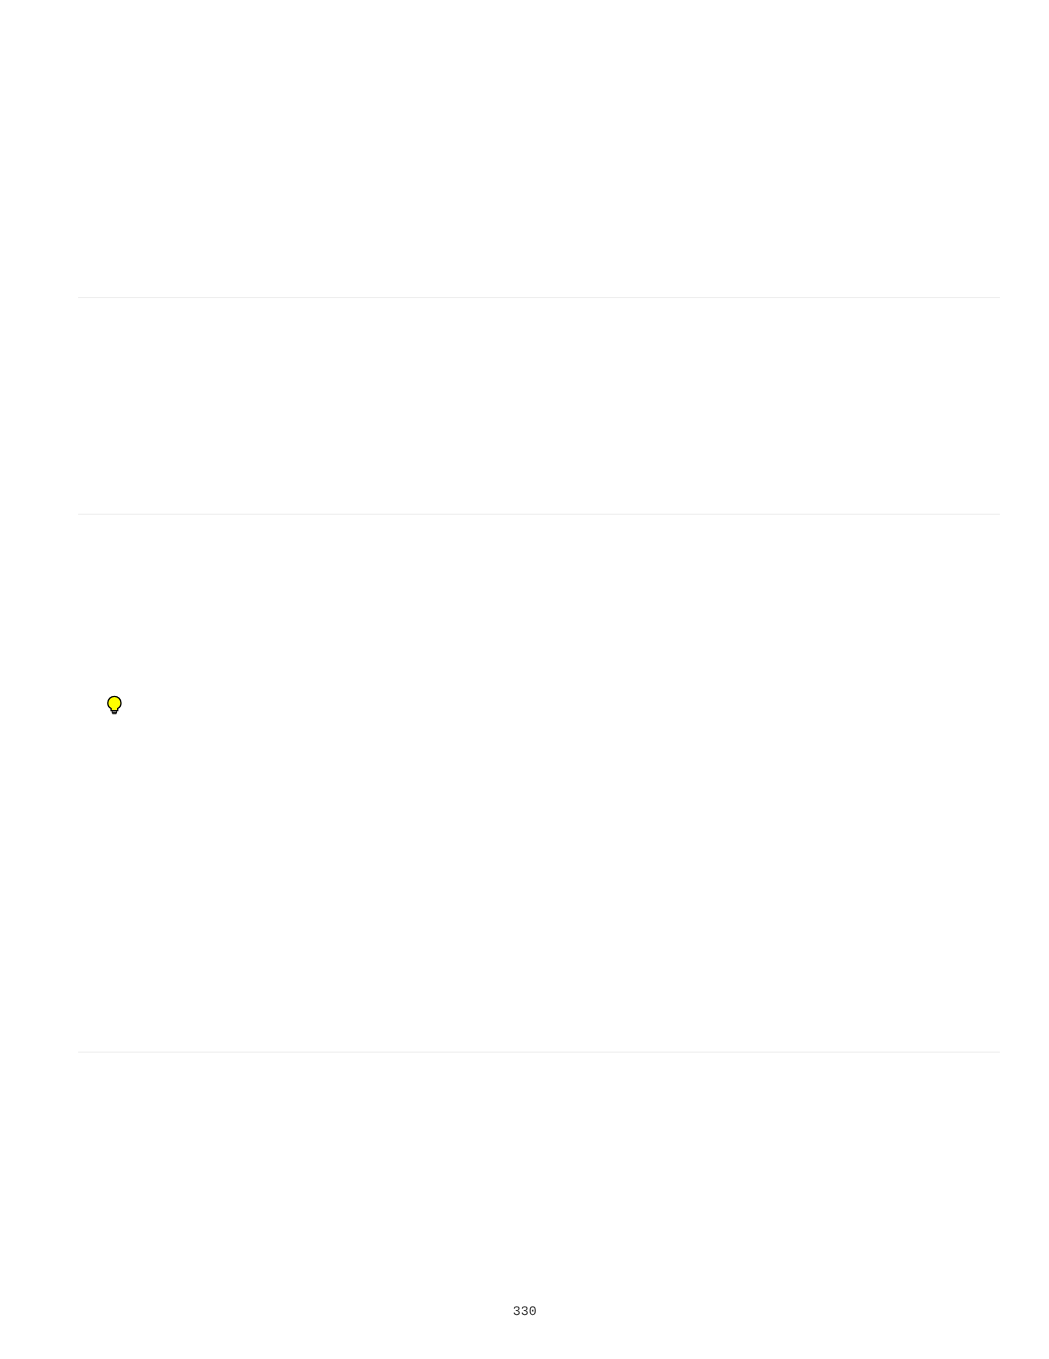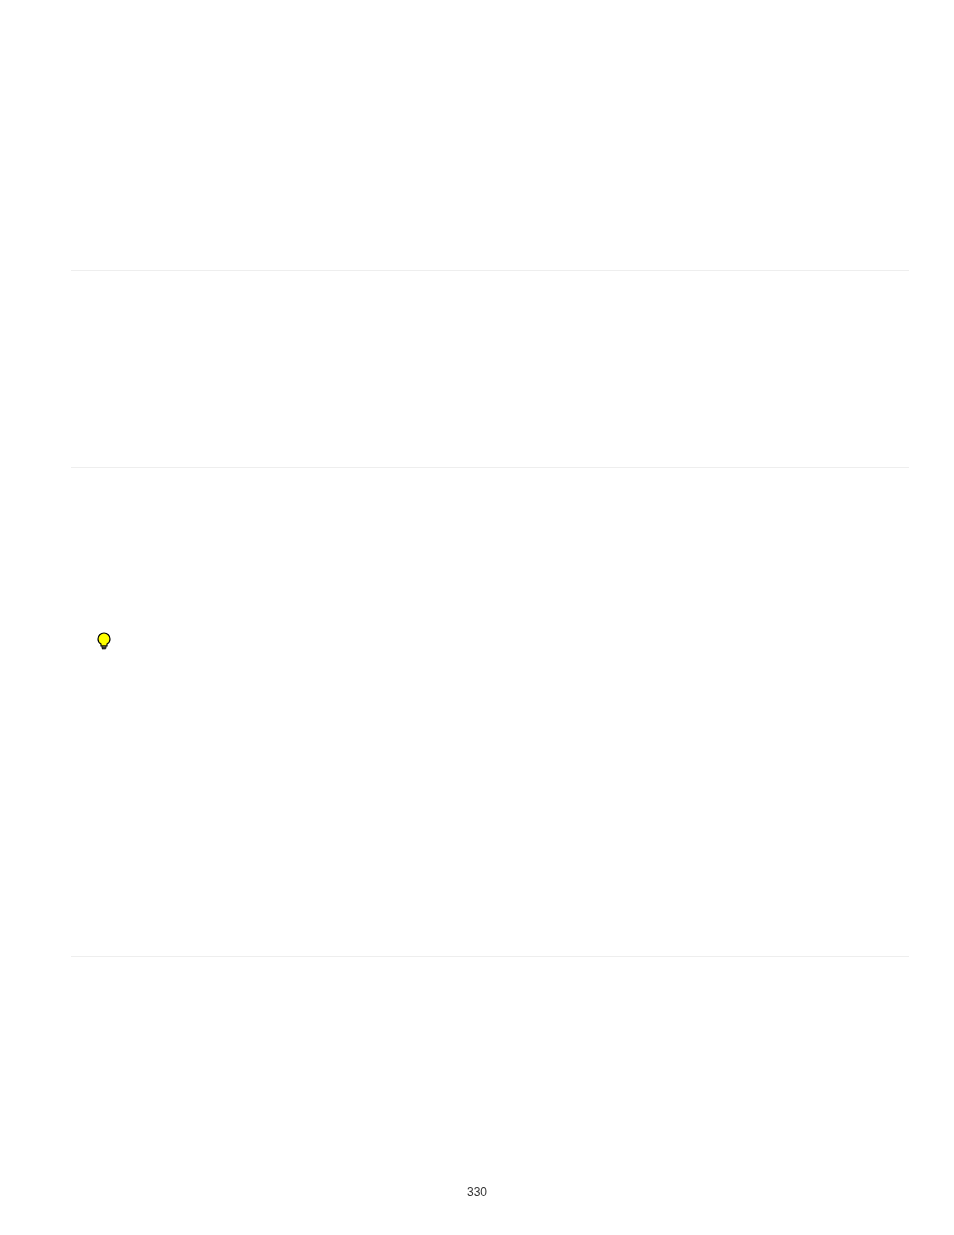--- a/index.html
+++ b/index.html
@@ -43,20 +43,21 @@
       width: 14px;
       height: 18px;
     }
     .page-number {
       position: absolute;
       bottom: 36px;
       left: 50%;
       transform: translateX(-50%);
       font-size: 12px;
       color: #333333;
+      font-family: Liberation Mono, monospace;
     }
   </style>
 </head>
 <body>
 
 <div class="page-content">
   <div class="divider divider-1"></div>
   <div class="divider divider-2"></div>
   <div class="divider divider-3"></div>
 </div>

